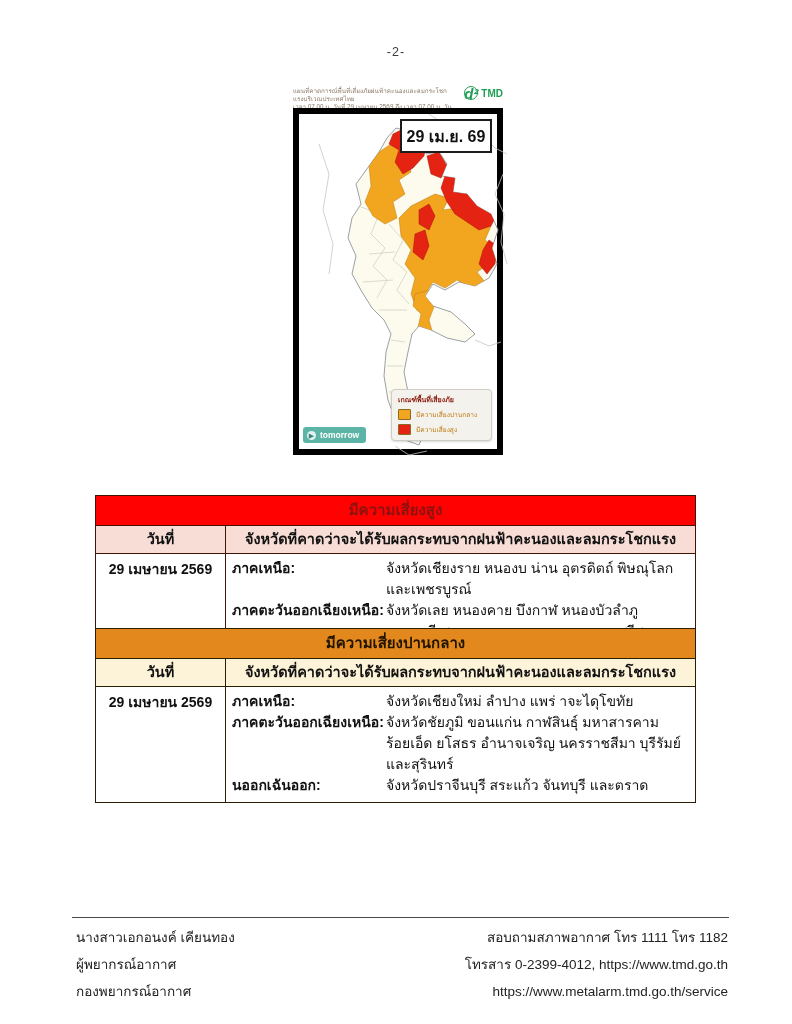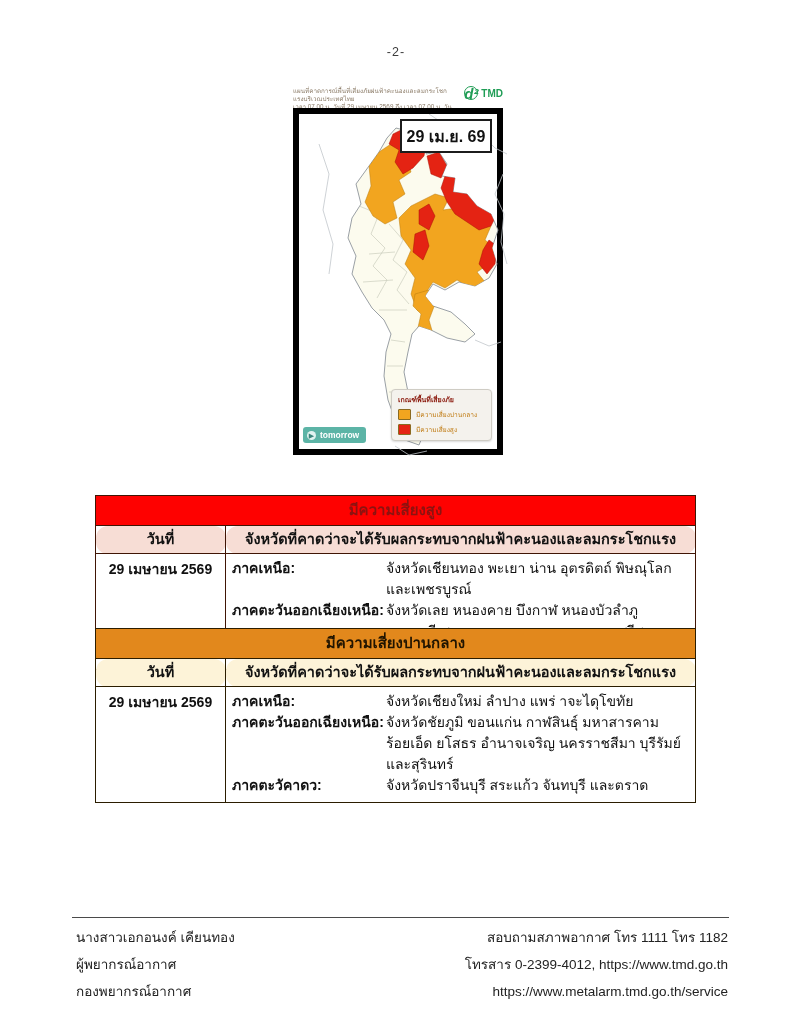--- a/index.html
+++ b/index.html
@@ -42,21 +42,21 @@
 
   
   .risk-table { position:absolute; left:95px; width:600px; border-collapse:collapse; table-layout:fixed; }
   .risk-table td { border:1.4px solid #401505; vertical-align:top; }
   .t1 { top:495px; }
   .t2 { top:628px; }
   .t2 td { border-color:#2b1d00; }
   .row-title td { text-align:center; font-weight:bold; font-size:15px; padding:2px 0 3px 0; }
   .t1 .row-title td { color:#8b1310; }
   .t2 .row-title td { color:#201400; }
-  .row-subhead td { text-align:center; font-weight:bold; font-size:14.5px; color:#111; padding:1px 0 3px 0;border-radius:12px; }
+  .row-subhead td { text-align:center; font-weight:bold; font-size:14.5px; color:#111; padding:1px 0 3px 0; }
   .row-body td { background:#fff; font-size:14px; color:#111; padding:4px 6px 6px 6px; }
   .cell-date { text-align:center; font-weight:600; }
   .region-row { display:grid; grid-template-columns:150px 1fr; column-gap:4px; }
   .region-label { font-weight:bold; white-space:nowrap; }
   .region-provinces { line-height:21px; }
   .region-row > span { line-height:21px; }
 
   
   .footer-rule { position:absolute; left:72px; top:917px; width:657px; border-top:1.2px solid #4a4a4a; }
   .footer-left { position:absolute; left:76px; top:924px; font-size:13.5px; color:#222; line-height:27px; }
@@ -155,21 +155,21 @@
         </tr>
     <tr class="row-subhead">
       <td style="background-color: rgb(247, 221, 213);">วันที่</td>
       <td style="background-color: rgb(247, 221, 213);">จังหวัดที่คาดว่าจะได้รับผลกระทบจากฝนฟ้าคะนองและลมกระโชกแรง</td>
     </tr>
     <tr class="row-body">
       <td class="cell-date">29 เมษายน 2569</td>
       <td>
         <div class="region-row">
           <span class="region-label">ภาคเหนือ:</span>
-          <span class="region-provinces">จังหวัดเชียนทอง พะเยา น่าน อุตรดิตถ์ พิษณุโลก และเพชรบูรณ์</span>
+          <span class="region-provinces">จังหวัดเชียงราย หนองบ น่าน อุตรดิตถ์ พิษณุโลก และเพชรบูรณ์</span>
         </div>
         <div class="region-row">
           <span class="region-label">ภาคตะวันออกเฉียงเหนือ:</span>
           <span class="region-provinces">จังหวัดเลย หนองคาย บึงกาฬ หนองบัวลำภู อุดรธานี สกลนคร นครพนม มุกดาหาร ศรีสะเกษ และอุบลราชธานี</span>
         </div>
       </td>
     </tr>
   </tbody>
     </table>
 
@@ -191,21 +191,21 @@
       <td>
         <div class="region-row">
           <span class="region-label">ภาคเหนือ:</span>
           <span class="region-provinces">จังหวัดเชียงใหม่ ลำปาง แพร่ าจะไดุโขทัย</span>
         </div>
         <div class="region-row">
           <span class="region-label">ภาคตะวันออกเฉียงเหนือ:</span>
           <span class="region-provinces">จังหวัดชัยภูมิ ขอนแก่น กาฬสินธุ์ มหาสารคาม ร้อยเอ็ด ยโสธร อำนาจเจริญ นครราชสีมา บุรีรัมย์ และสุรินทร์</span>
         </div>
         <div class="region-row">
-          <span class="region-label">ภาคตะวัคาดว:</span>
+          <span class="region-label">นออกเฉันออก:</span>
           <span class="region-provinces">จังหวัดปราจีนบุรี สระแก้ว จันทบุรี และตราด</span>
         </div>
       </td>
     </tr>
   </tbody>
     </table>
 
   <div class="footer-rule"></div>
   <div class="footer-left">
     <div>นางสาวเอกอนงค์  เคียนทอง</div>

